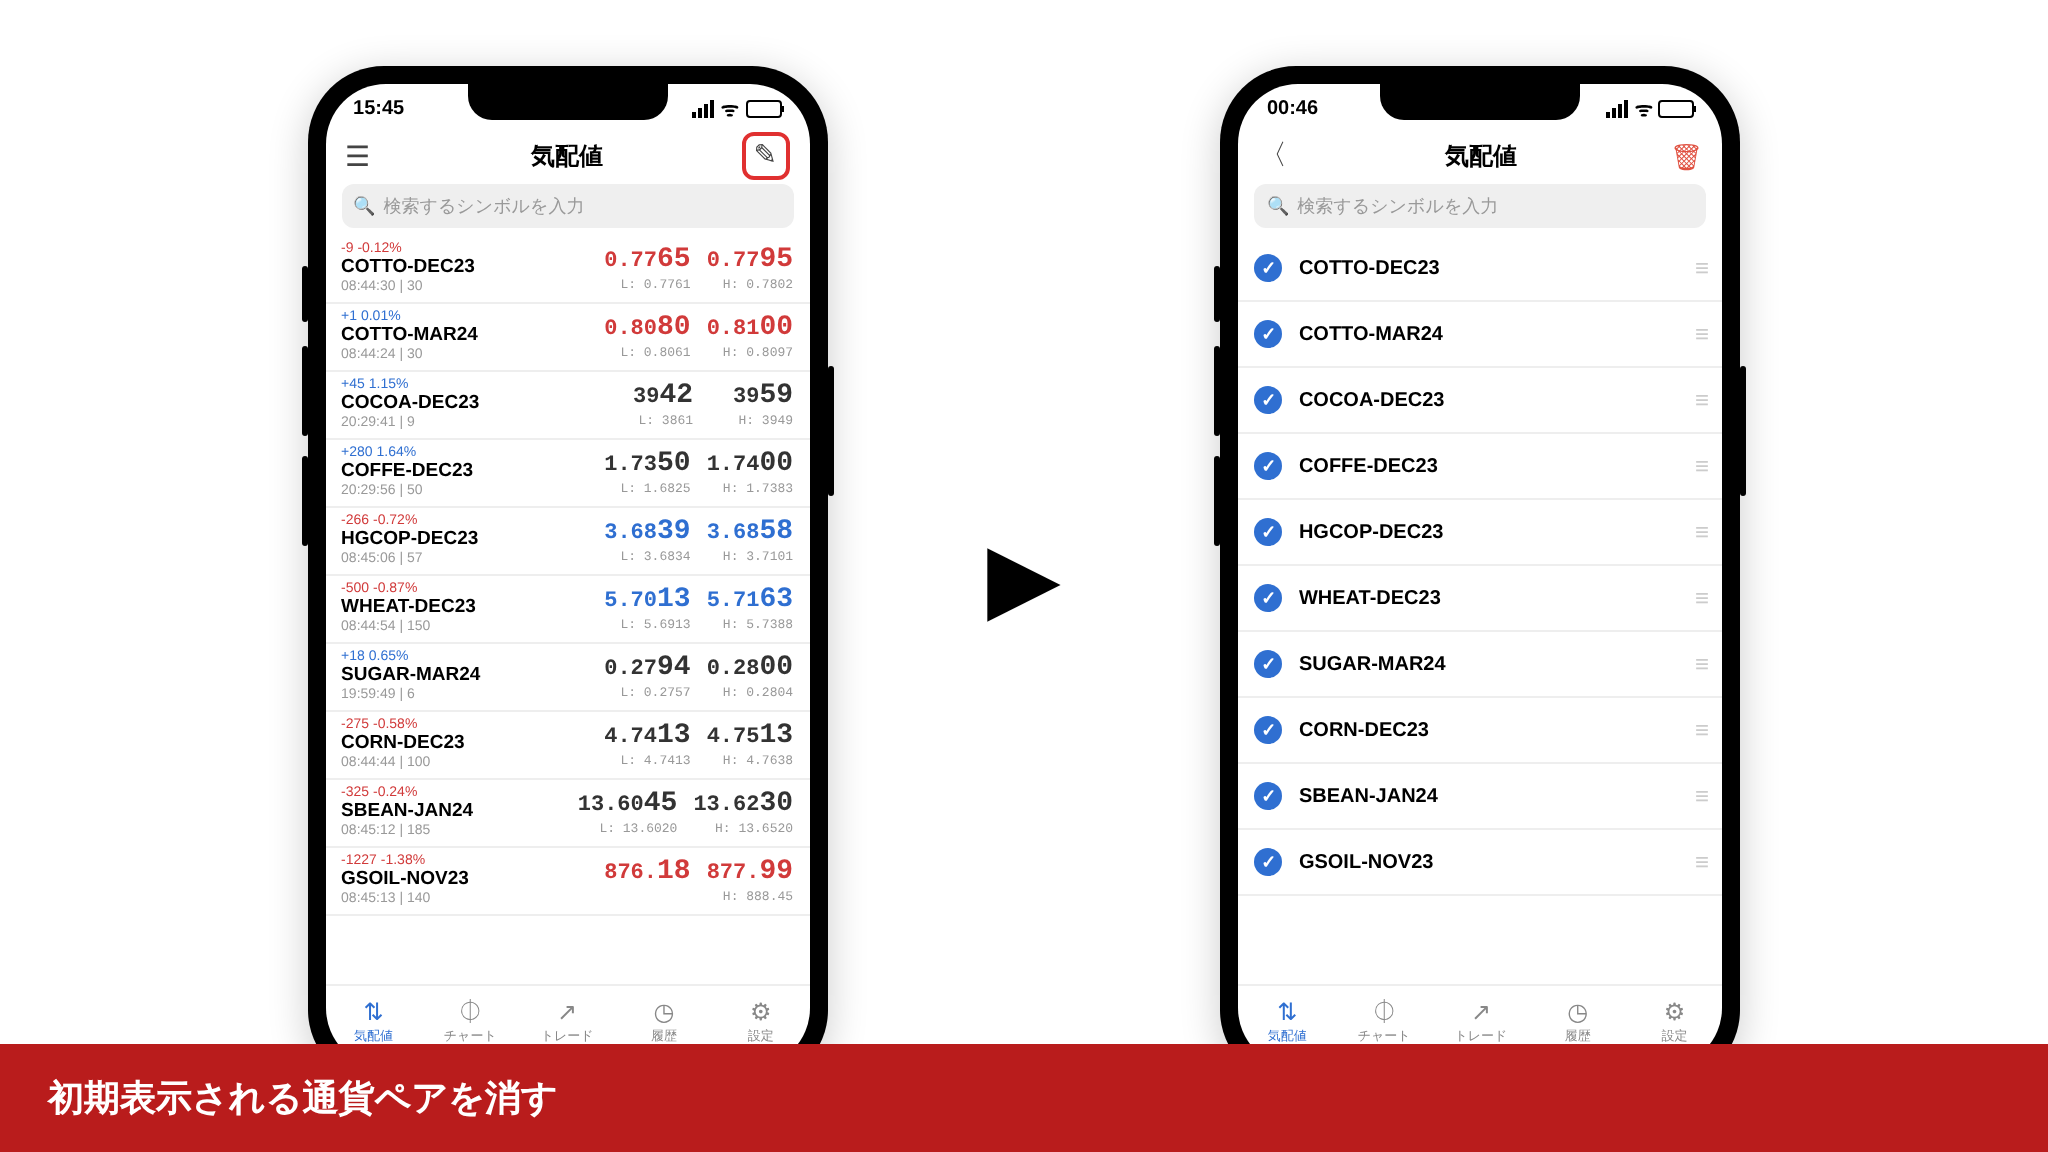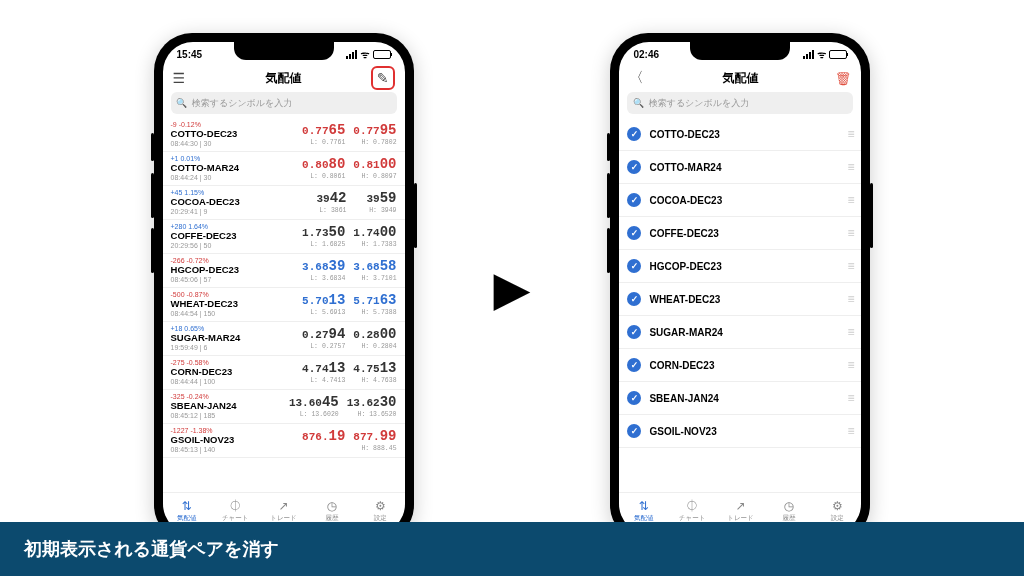--- a/index.html
+++ b/index.html
@@ -45,21 +45,21 @@
   .edit-row { padding: 9px 8px; border-bottom: 1px solid #eee; display:flex; align-items:center; justify-content:space-between; }
   .edit-row .l { display:flex; align-items:center; gap:8px; font-size:10px; font-weight:700; }
   .edit-row .check { width:14px; height:14px; border-radius:50%; background:#2f6fd1; color:#fff; display:flex; align-items:center; justify-content:center; font-size:9px; }
   .edit-row .drag { color:#ccc; font-size:12px; letter-spacing:-1px; }
   .bottomnav { height: 42px; border-top: 1px solid #eee; display: flex; padding-bottom: 6px; }
   .bottomnav .tab { flex:1; display:flex; flex-direction:column; align-items:center; justify-content:center; font-size:6.5px; color:#888; gap:1px; }
   .bottomnav .tab.active { color:#2f6fd1; }
   .bottomnav .tab .ic { font-size:12px; }
   .home-indicator { position:absolute; bottom:3px; left:50%; transform:translateX(-50%); width:80px; height:3px; background:#000; border-radius:2px; }
   .arrow-center { font-size: 48px; color: #000; }
-  .footer-bar { position:absolute; bottom:0; left:0; right:0; height:54px; background:#0c4a6e; color:#fff; display:flex; align-items:center; justify-content:space-between; padding:0 24px; font-weight:700; }
+  .footer-bar { position:absolute; bottom:0; left:0; right:0; height:54px; background:#b91c1c; color:#fff; display:flex; align-items:center; justify-content:space-between; padding:0 24px; font-weight:700; }
   .footer-bar .t1 { font-size:18px; }
   .footer-bar .t2 { font-size:14px; }
 </style>
 </head>
 <body>
 
 <div class="canvas">
 
   <div class="phone">
     <div class="side-btn l1"></div>
@@ -247,21 +247,21 @@
     </div>
           </div>
           <div class="row">
     <div class="left">
       <span class="chg down">-1227 -1.38%</span>
       <span class="sym">GSOIL-NOV23</span>
       <span class="time">08:45:13 | 140</span>
     </div>
     <div class="right">
       <div class="price">
-        <span class="main down">876.<span class="big">19</span></span>
+        <span class="main down">876.<span class="big">18</span></span>
         <span class="sub"></span>
       </div>
       <div class="price">
         <span class="main down">877.<span class="big">99</span></span>
         <span class="sub">H: 888.45</span>
       </div>
     </div>
           </div>
         </div>
       <div class="bottomnav" id="nav-left">
@@ -293,21 +293,21 @@
   <div class="arrow-center">▶</div>
 
   <div class="phone">
     <div class="side-btn l1"></div>
       <div class="side-btn l2"></div>
       <div class="side-btn l3"></div>
       <div class="side-btn r1"></div>
     <div class="screen">
       <div class="notch"></div>
       <div class="statusbar">
-        <span>02:46</span>
+        <span>00:46</span>
         <div class="status-icons">
           <span class="signal">
               <span></span>
               <span></span>
               <span></span>
               <span></span>
             </span>
           <span class="wifi">ᯤ</span>
           <span class="battery"><span class="fill"></span></span>
         </div>

